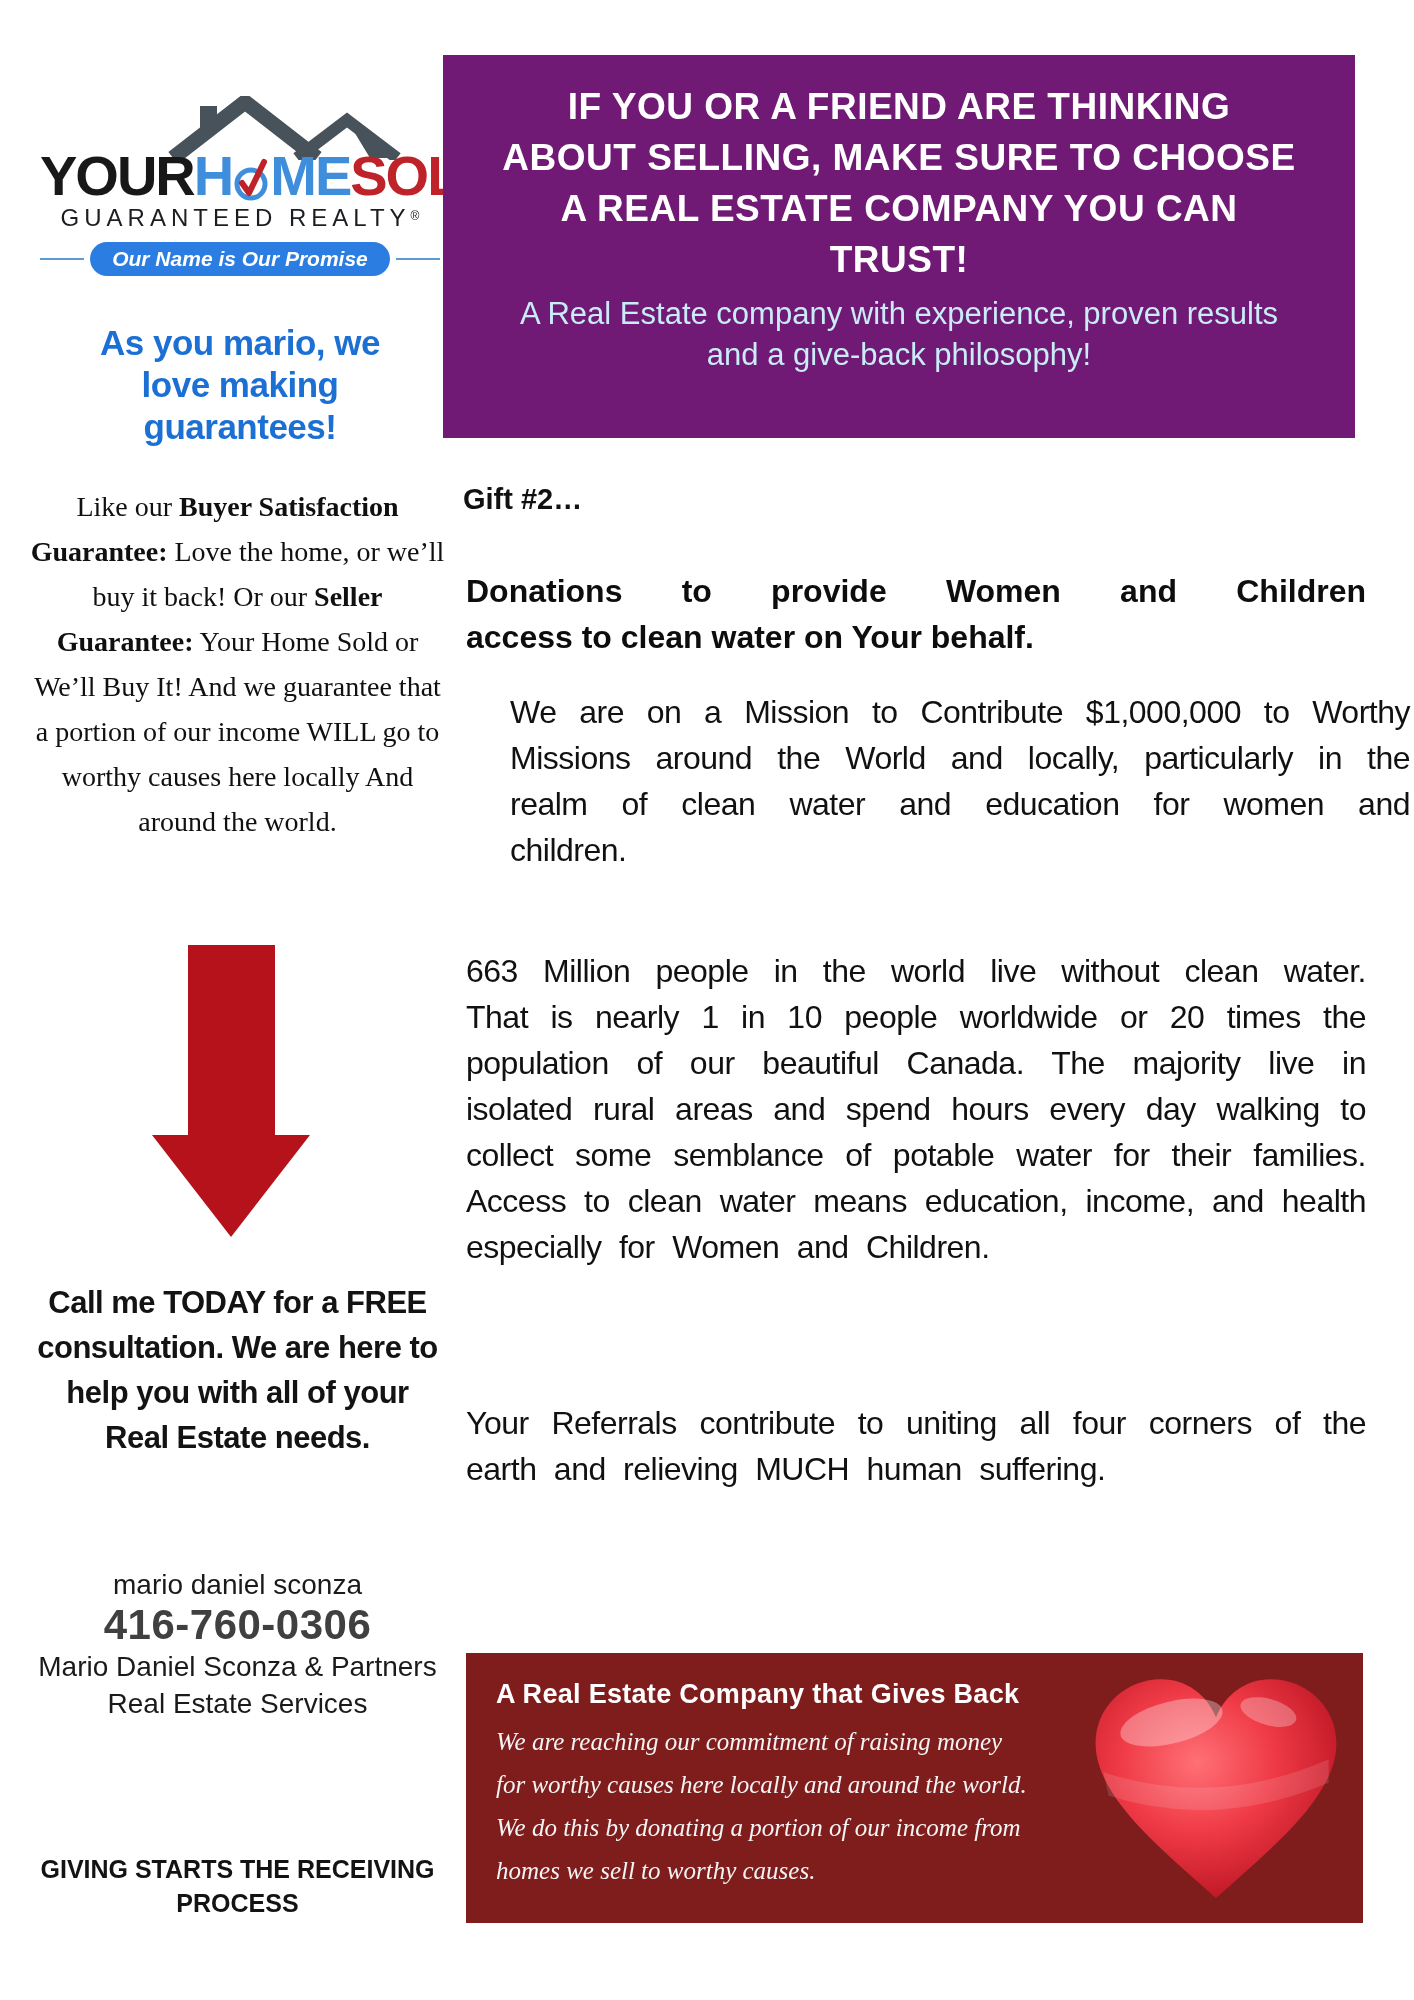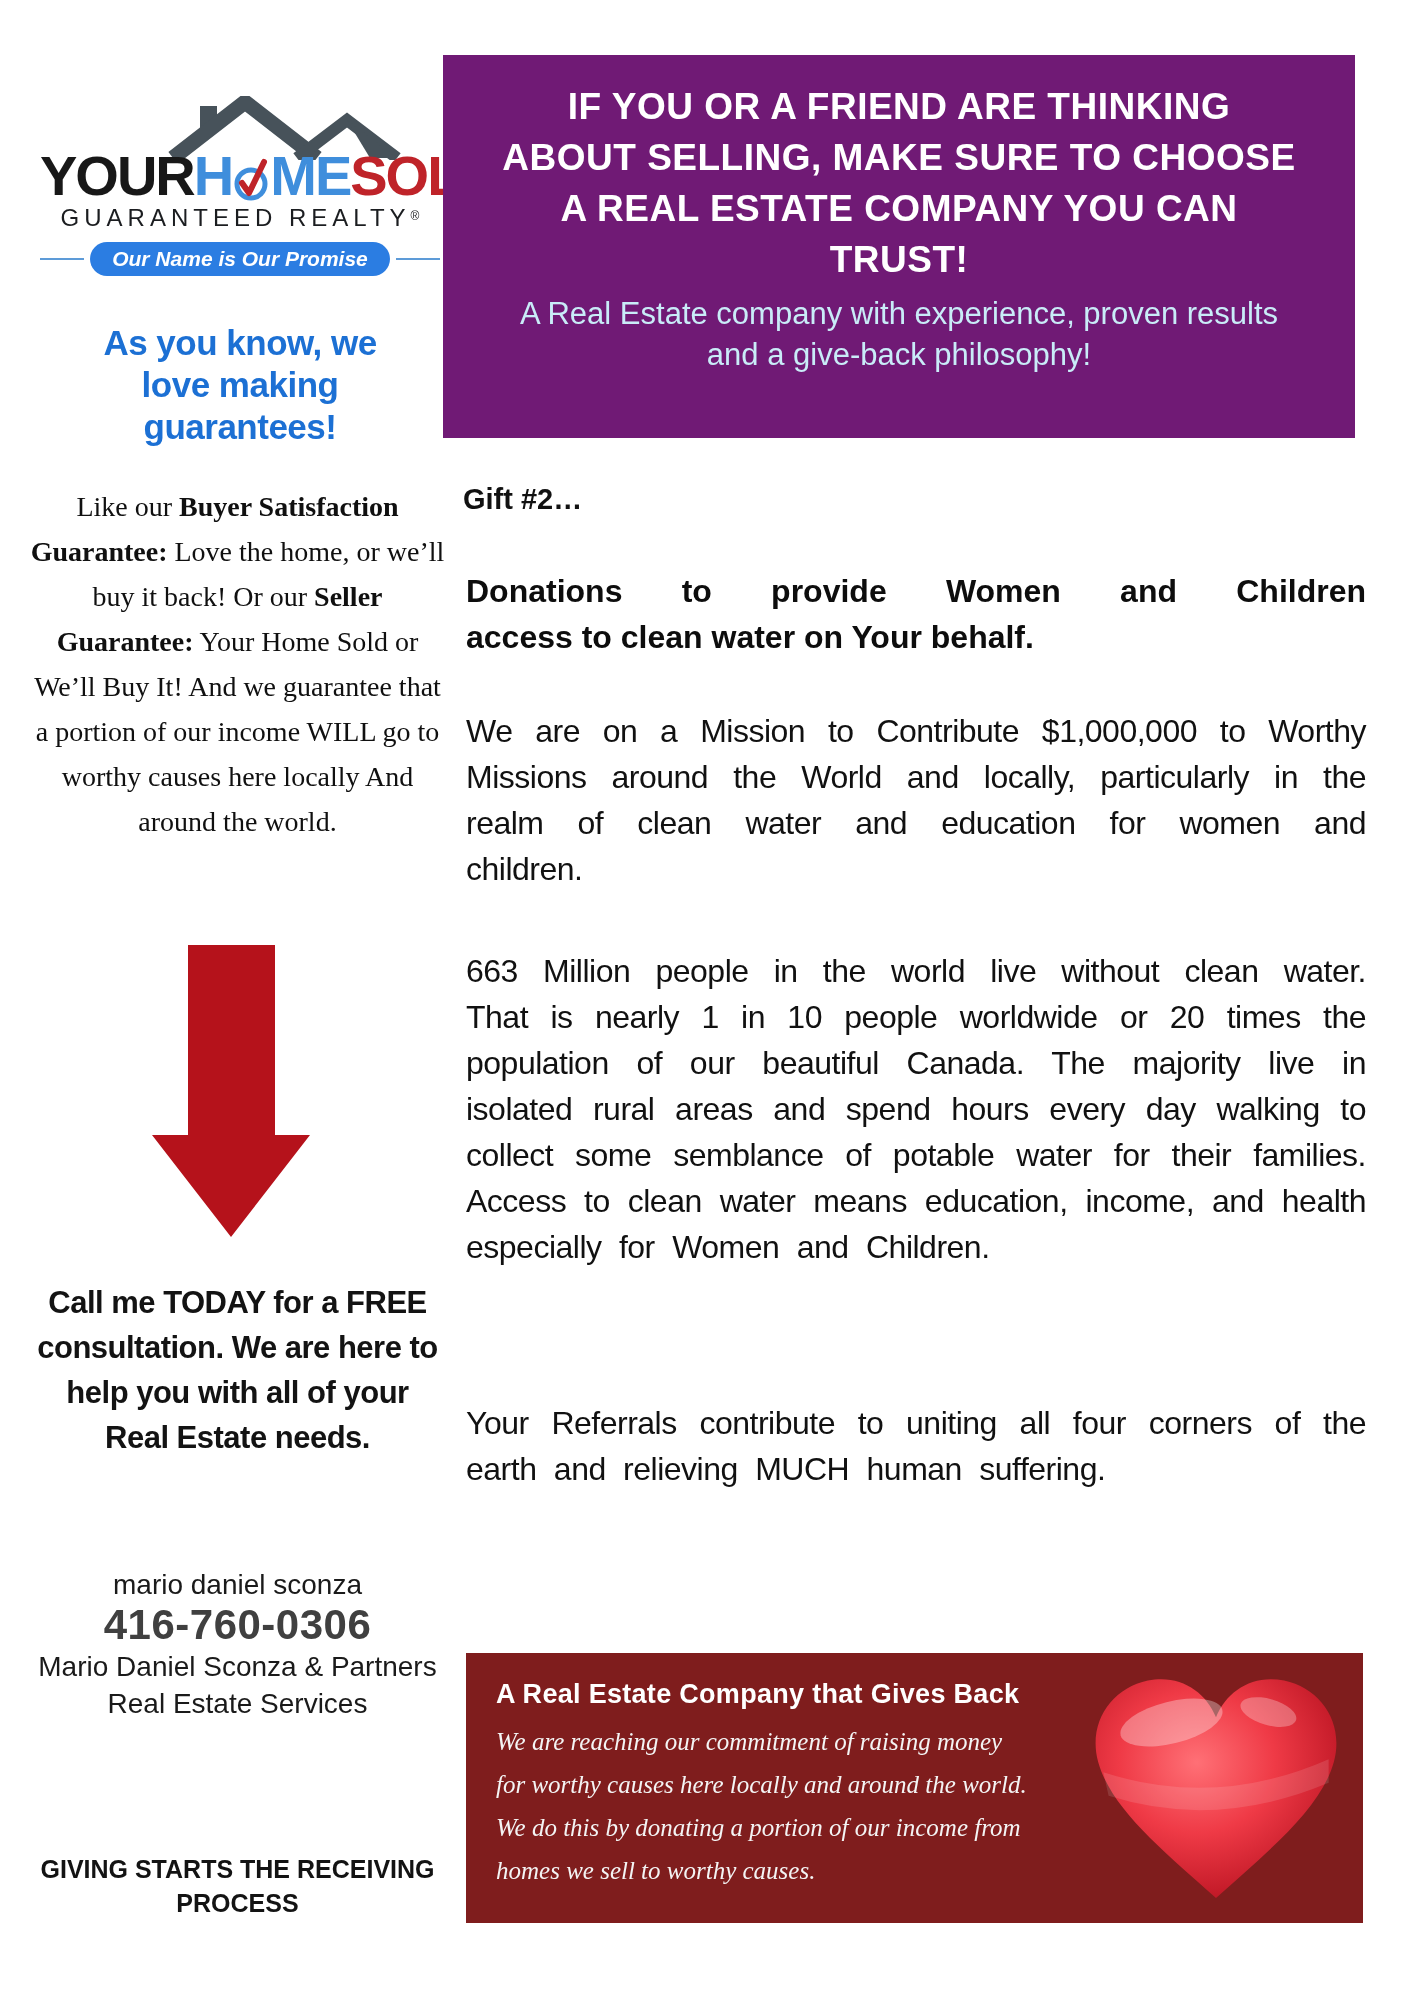--- a/index.html
+++ b/index.html
@@ -70,21 +70,21 @@
 
   .gift-heading { position:absolute; left:466px; top:568px; width:900px; font-weight:bold; font-size:32px; line-height:46px; color:#0d0d0d; }
   .gift-heading .jline { text-align:justify; text-align-last:justify; }
   .gift-heading .lline { text-align:left; }
 
   .body-para {
     position:absolute; left:466px; width:900px;
     font-size:32px; line-height:46px; color:#111111;
     text-align:justify; word-spacing:9px; letter-spacing:-0.5px;
   }
-  .para-1 { top:708px; }
+  .para-1 { top:689px;margin-left:44px; }
   .para-2 { top:948px; }
   .para-3 { top:1400px; }
 
   .giveback {
     position:absolute; left:466px; top:1653px; width:897px; height:270px;
     background:#7f1d1d; color:#ffffff;
   }
   .giveback-title {
     margin:26px 0 0 30px; font-weight:bold; font-size:27px; letter-spacing:0.3px;
   }
@@ -112,21 +112,21 @@
           <path d="M9 27 L16 37 L31 6" fill="none" stroke="#BF2329" stroke-width="6" stroke-linecap="round" stroke-linejoin="round"></path>
         </svg><span class="wm-blue">ME</span><span class="wm-sold">SOLD</span></div>
     <div class="gr-line"><span>GUARANTEED REALTY</span><span class="gr-reg">®</span></div>
     <div class="pill-row">
       <span class="pill-line"></span>
       <span class="pill">Our Name is Our Promise</span>
       <span class="pill-line"></span>
     </div>
   </div>
 
-  <div class="left-heading">As you know, we love making guarantees!</div>
+  <div class="left-heading">As you mario, we love making guarantees!</div>
 
   <div class="guarantee"><span>Like our </span><span style="font-weight: bold;">Buyer Satisfaction Guarantee:</span><span> Love the home, or we’ll buy it back! Or our </span><span style="font-weight: bold;">Seller Guarantee:</span><span> Your Home Sold or We’ll Buy It! And we guarantee that a portion of our income WILL go to worthy causes here locally And around the world.</span></div>
 
   <div class="arrow-wrap">
     <svg width="158" height="292" viewBox="0 0 158 292">
       <path d="M36 0 H123 V190 H158 L79 292 L0 190 H36 Z" fill="#B5121B"></path>
     </svg>
   </div>
 
   <div class="cta">Call me TODAY for a FREE consultation. We are here to help you with all of your Real Estate needs.</div>

